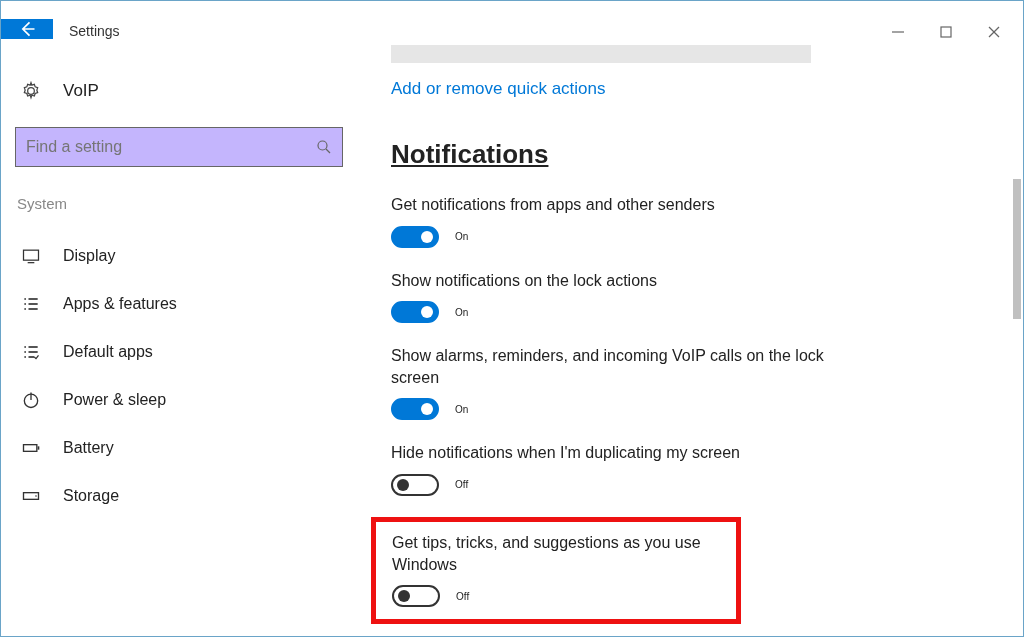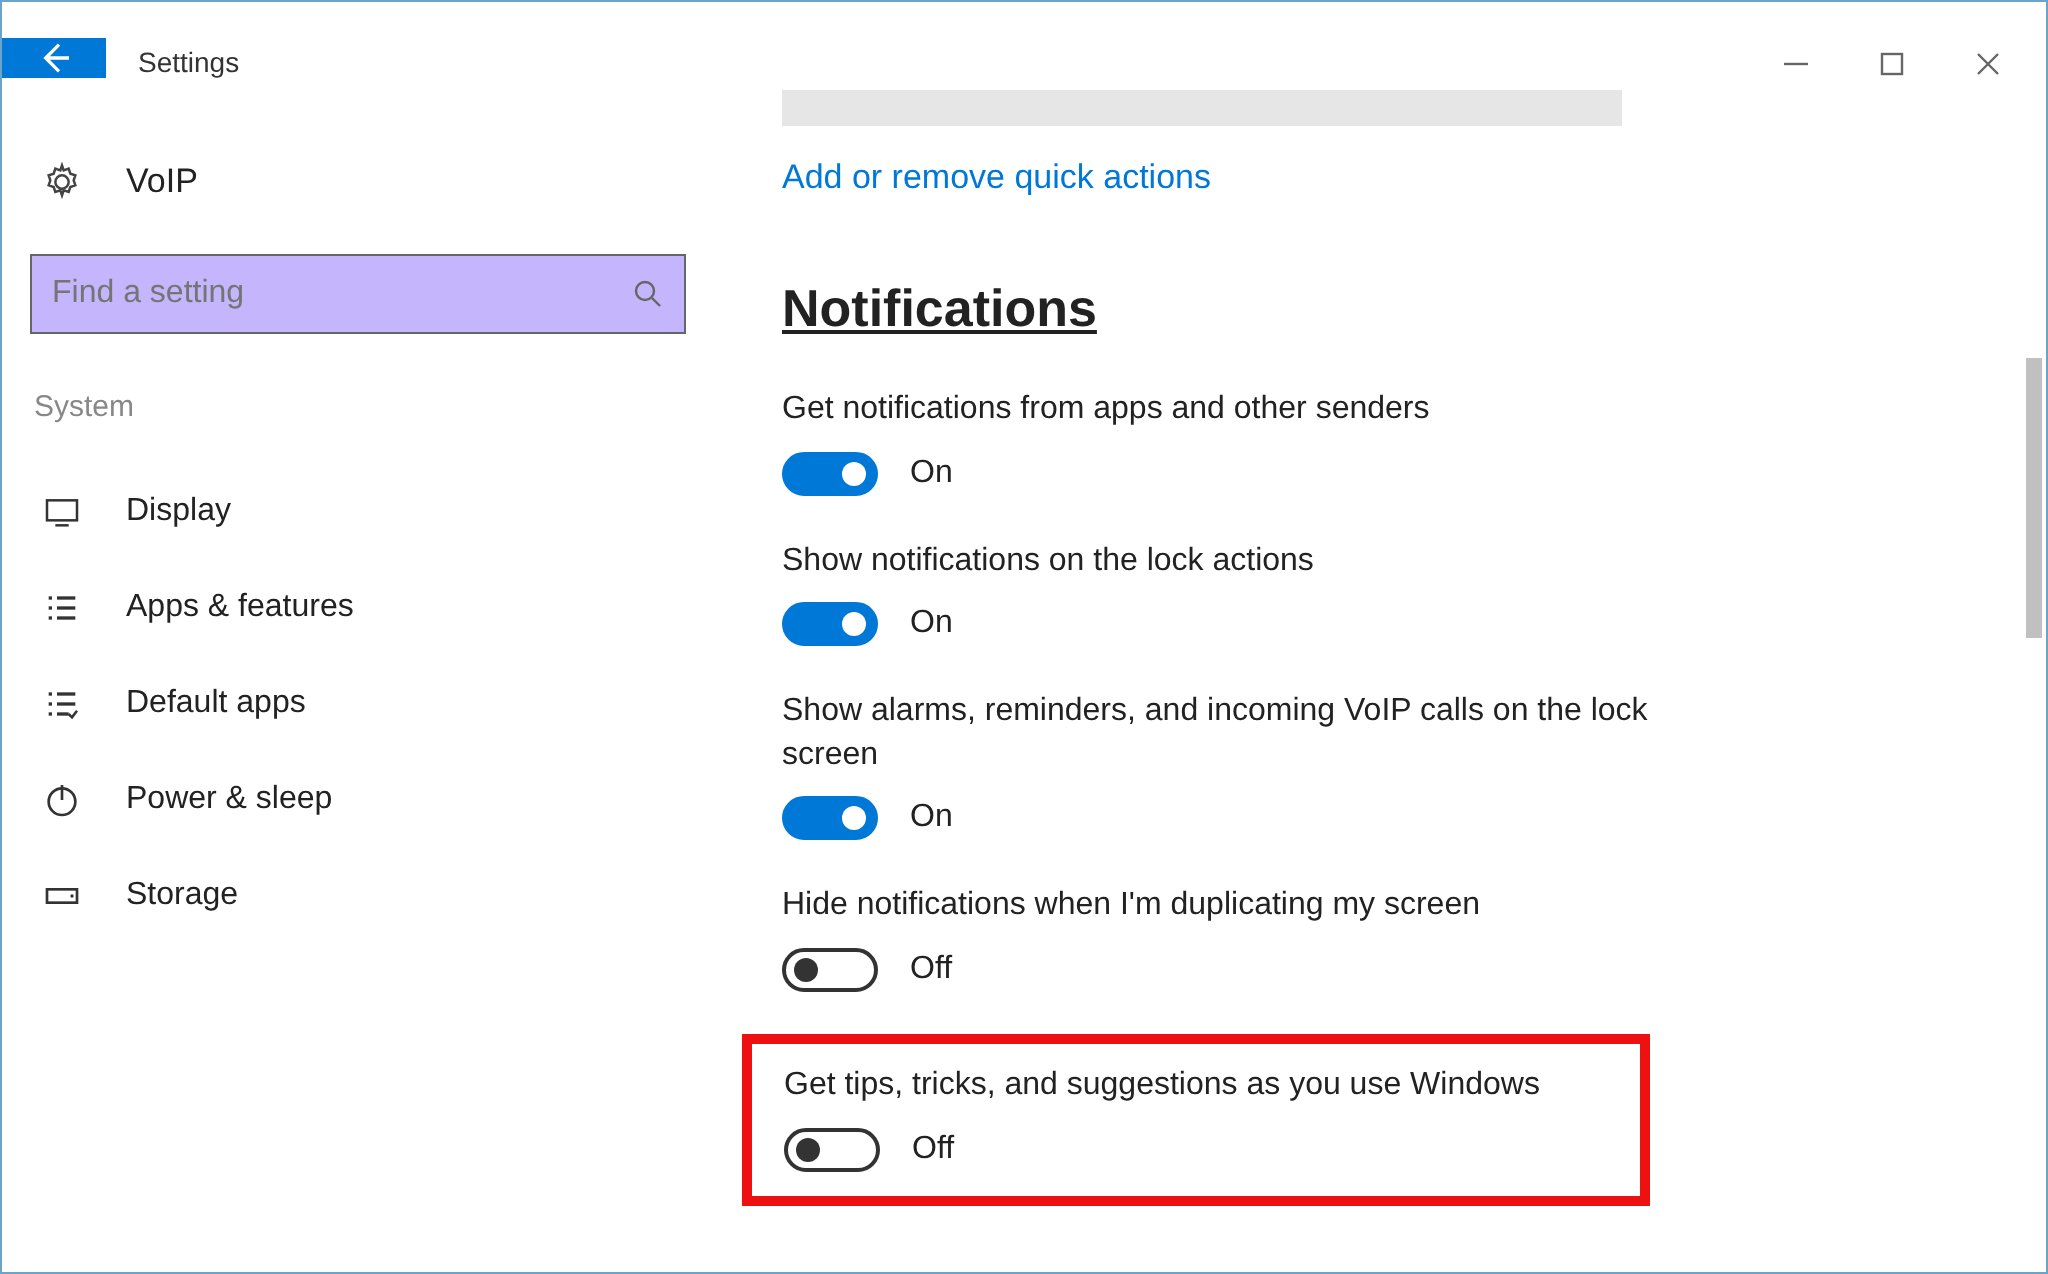--- a/index.html
+++ b/index.html
@@ -32,22 +32,22 @@
 .gray-bar { background: #e6e6e6; height: 18px; width: 420px; margin-bottom: 16px; }
 .link { color: #0078d7; font-size: 17px; margin-bottom: 40px; display: inline-block; }
 h2.section { font-size: 26px; font-weight: 600; color: #222; margin-bottom: 24px; text-decoration: underline; }
 .setting { margin-bottom: 22px; }
 .setting .desc { font-size: 16px; color: #222; margin-bottom: 10px; max-width: 470px; line-height: 1.35; }
 .toggle-row { display: flex; align-items: center; gap: 16px; }
 .toggle { width: 48px; height: 22px; border-radius: 12px; position: relative; border: 2px solid #333; background: #fff; }
 .toggle .knob { width: 12px; height: 12px; border-radius: 50%; background: #333; position: absolute; top: 3px; left: 4px; }
 .toggle.on { background: #0078d7; border-color: #0078d7; }
 .toggle.on .knob { background: #fff; left: auto; right: 4px; }
-.toggle-label { font-size: 16px; color: #222; }
-.highlight-box { border: 5px solid #e11; padding: 10px 16px 12px 16px; position: absolute; left: 370px; top: 516px; width: 454px; }
+.toggle-label { font-size: 10px; color: #222; }
+.highlight-box { border: 5px solid #e11; padding: 10px 16px 12px 16px; position: absolute; left: 370px; top: 516px; width: 370px; }
 .scrollbar { position: absolute; right: 2px; top: 178px; width: 8px; height: 140px; background: #c0c0c0; }
 
 svg { display: block; }
 </style>
 </head>
 <body>
 
 <div class="title-bar">
   <div class="back-btn">
     <svg viewBox="0 0 24 24">
@@ -142,20 +142,29 @@
     <div class="nav-item">
       <span class="icon">
           <svg viewBox="0 0 24 24">
             <circle cx="12" cy="13" r="8" fill="none" stroke="#333" stroke-width="1.6"></circle>
             <line x1="12" y1="3" x2="12" y2="12" stroke="#333" stroke-width="1.6"></line>
           </svg>
         </span>
       <span class="label">Power &amp; sleep</span>
     </div>
 
+    <div class="nav-item">
+      <span class="icon">
+          <svg viewBox="0 0 24 24">
+            <rect x="3" y="8" width="16" height="8" fill="none" stroke="#333" stroke-width="1.6"></rect>
+            <rect x="20" y="10" width="2" height="4" fill="#333"></rect>
+          </svg>
+        </span>
+      <span class="label">Battery</span>
+    </div>
 
     <div class="nav-item">
       <span class="icon">
           <svg viewBox="0 0 24 24">
             <rect x="3" y="8" width="18" height="8" fill="none" stroke="#333" stroke-width="1.6"></rect>
             <circle cx="18" cy="12" r="1" fill="#333"></circle>
           </svg>
         </span>
       <span class="label">Storage</span>
     </div>

